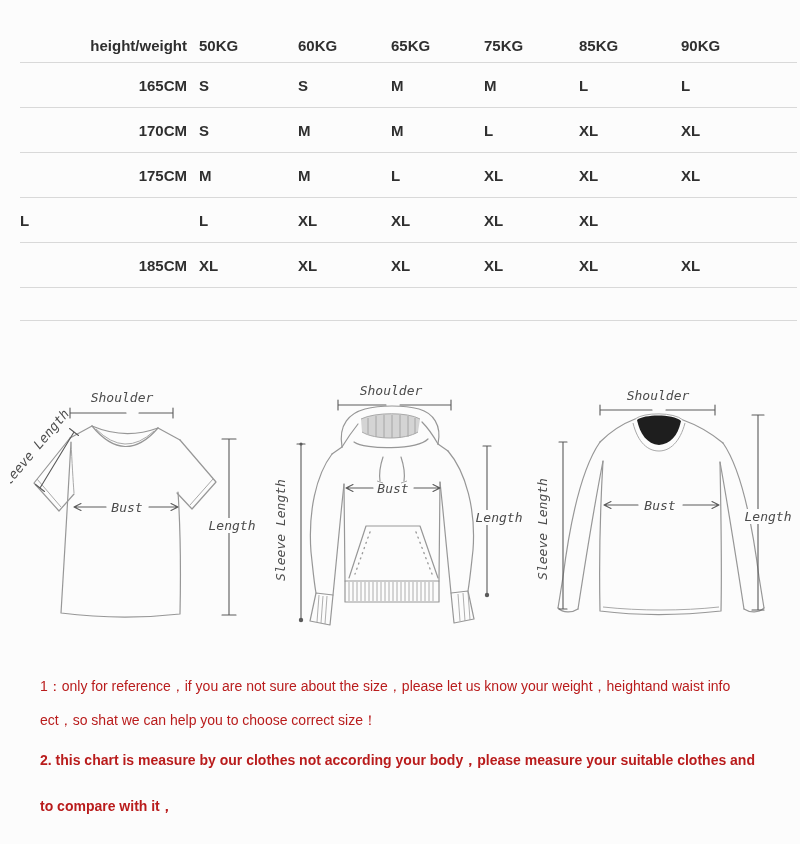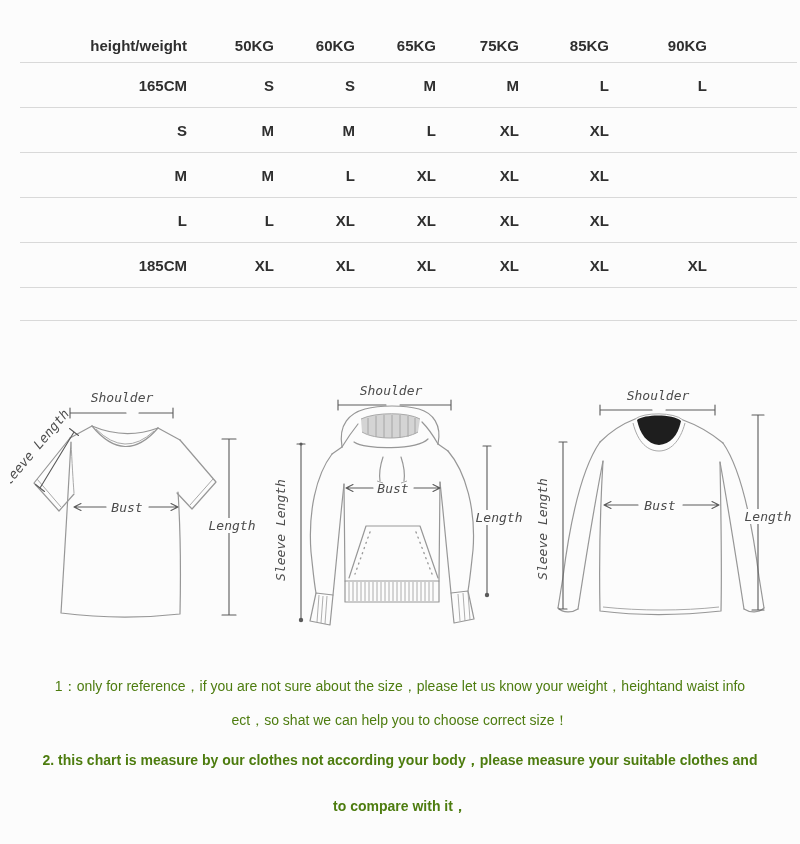--- a/index.html
+++ b/index.html
@@ -7,45 +7,45 @@
     position:relative;width:800px;height:844px;background:#fcfcfc;
     overflow:hidden;font-family:"Liberation Sans",sans-serif;color:#2f2f2f;
   }
   
   .size-table{padding-top:28px;margin:0 3px 0 20px;}
   .trow{
     display:grid;
     grid-template-columns:167px 87px 81px 81px 83px 90px 98px 1fr;
     align-items:center;
     border-bottom:1px solid #d9d9d9;
-    font-size:15px;font-weight:700;color:#2f2f2f;
+    font-size:15px;font-weight:700;color:#2f2f2f;gap:12px;
   }
   .trow.header{height:34px;}
   .trow.body{height:44px;}
-  .tcell{text-align:right;white-space:nowrap;}
+  .tcell{text-align:left;white-space:nowrap;}
   .tcell.rowlabel{text-align:right;}
   .table-endline{border-top:1px solid #d9d9d9;margin-top:32px;height:0;}
   
   .diagrams{display:flex;margin-top:41px;height:290px;}
   .diagram{flex:none;font-style:italic;}
   .d1{width:250px;margin-left:10px;}
   .d2{width:260px;margin-left:10px;}
   .d3{width:270px;}
   svg{display:block;}
   .garment{stroke:#979797;stroke-width:1.2;fill:none;stroke-linecap:round;stroke-linejoin:round;}
   .garment-thin{stroke:#a9a9a9;stroke-width:1;fill:none;}
   .dim{stroke:#5a5a5a;stroke-width:1.1;fill:none;stroke-linecap:round;}
   .dimdot{fill:#5a5a5a;stroke:none;}
   .dlabel{font-family:"DejaVu Sans Mono",monospace;font-size:13px;fill:#4c4c4c;}
   .hatch{stroke:#9b9b9b;stroke-width:.8;fill:none;}
   .stitch{stroke:#9b9b9b;stroke-width:1.4;fill:none;stroke-dasharray:1 4.5;stroke-linecap:round;}
   .bgpatch{fill:#fcfcfc;stroke:none;}
   
-  .notes{margin:17px auto 0;max-width:720px;text-align:center;
-         font-size:14px;color:#4d7c0f;}
+  .notes{margin:17px auto 0;max-width:720px;
+         font-size:14px;color:#b91c1c;}
   .note1{margin:0;line-height:34px;}
   .note2{margin:0;line-height:46px;font-weight:bold;}
 </style>
 </head>
 <body>
 
 <div class="page">
 
   <div class="size-table">
     <div class="trow header">
@@ -64,30 +64,32 @@
       <div class="tcell">S</div>
       <div class="tcell">S</div>
       <div class="tcell">M</div>
       <div class="tcell">M</div>
       <div class="tcell">L</div>
       <div class="tcell">L</div>
       <div class="tcell"></div>
     </div>
 
     <div class="trow body">
+      <div class="tcell rowlabel">170CM</div>
       <div class="tcell">S</div>
       <div class="tcell">M</div>
       <div class="tcell">M</div>
       <div class="tcell">L</div>
       <div class="tcell">XL</div>
       <div class="tcell">XL</div>
       <div class="tcell"></div>
     </div>
 
     <div class="trow body">
+      <div class="tcell rowlabel">175CM</div>
       <div class="tcell">M</div>
       <div class="tcell">M</div>
       <div class="tcell">L</div>
       <div class="tcell">XL</div>
       <div class="tcell">XL</div>
       <div class="tcell">XL</div>
       <div class="tcell"></div>
     </div>
 
     <div class="trow body">

